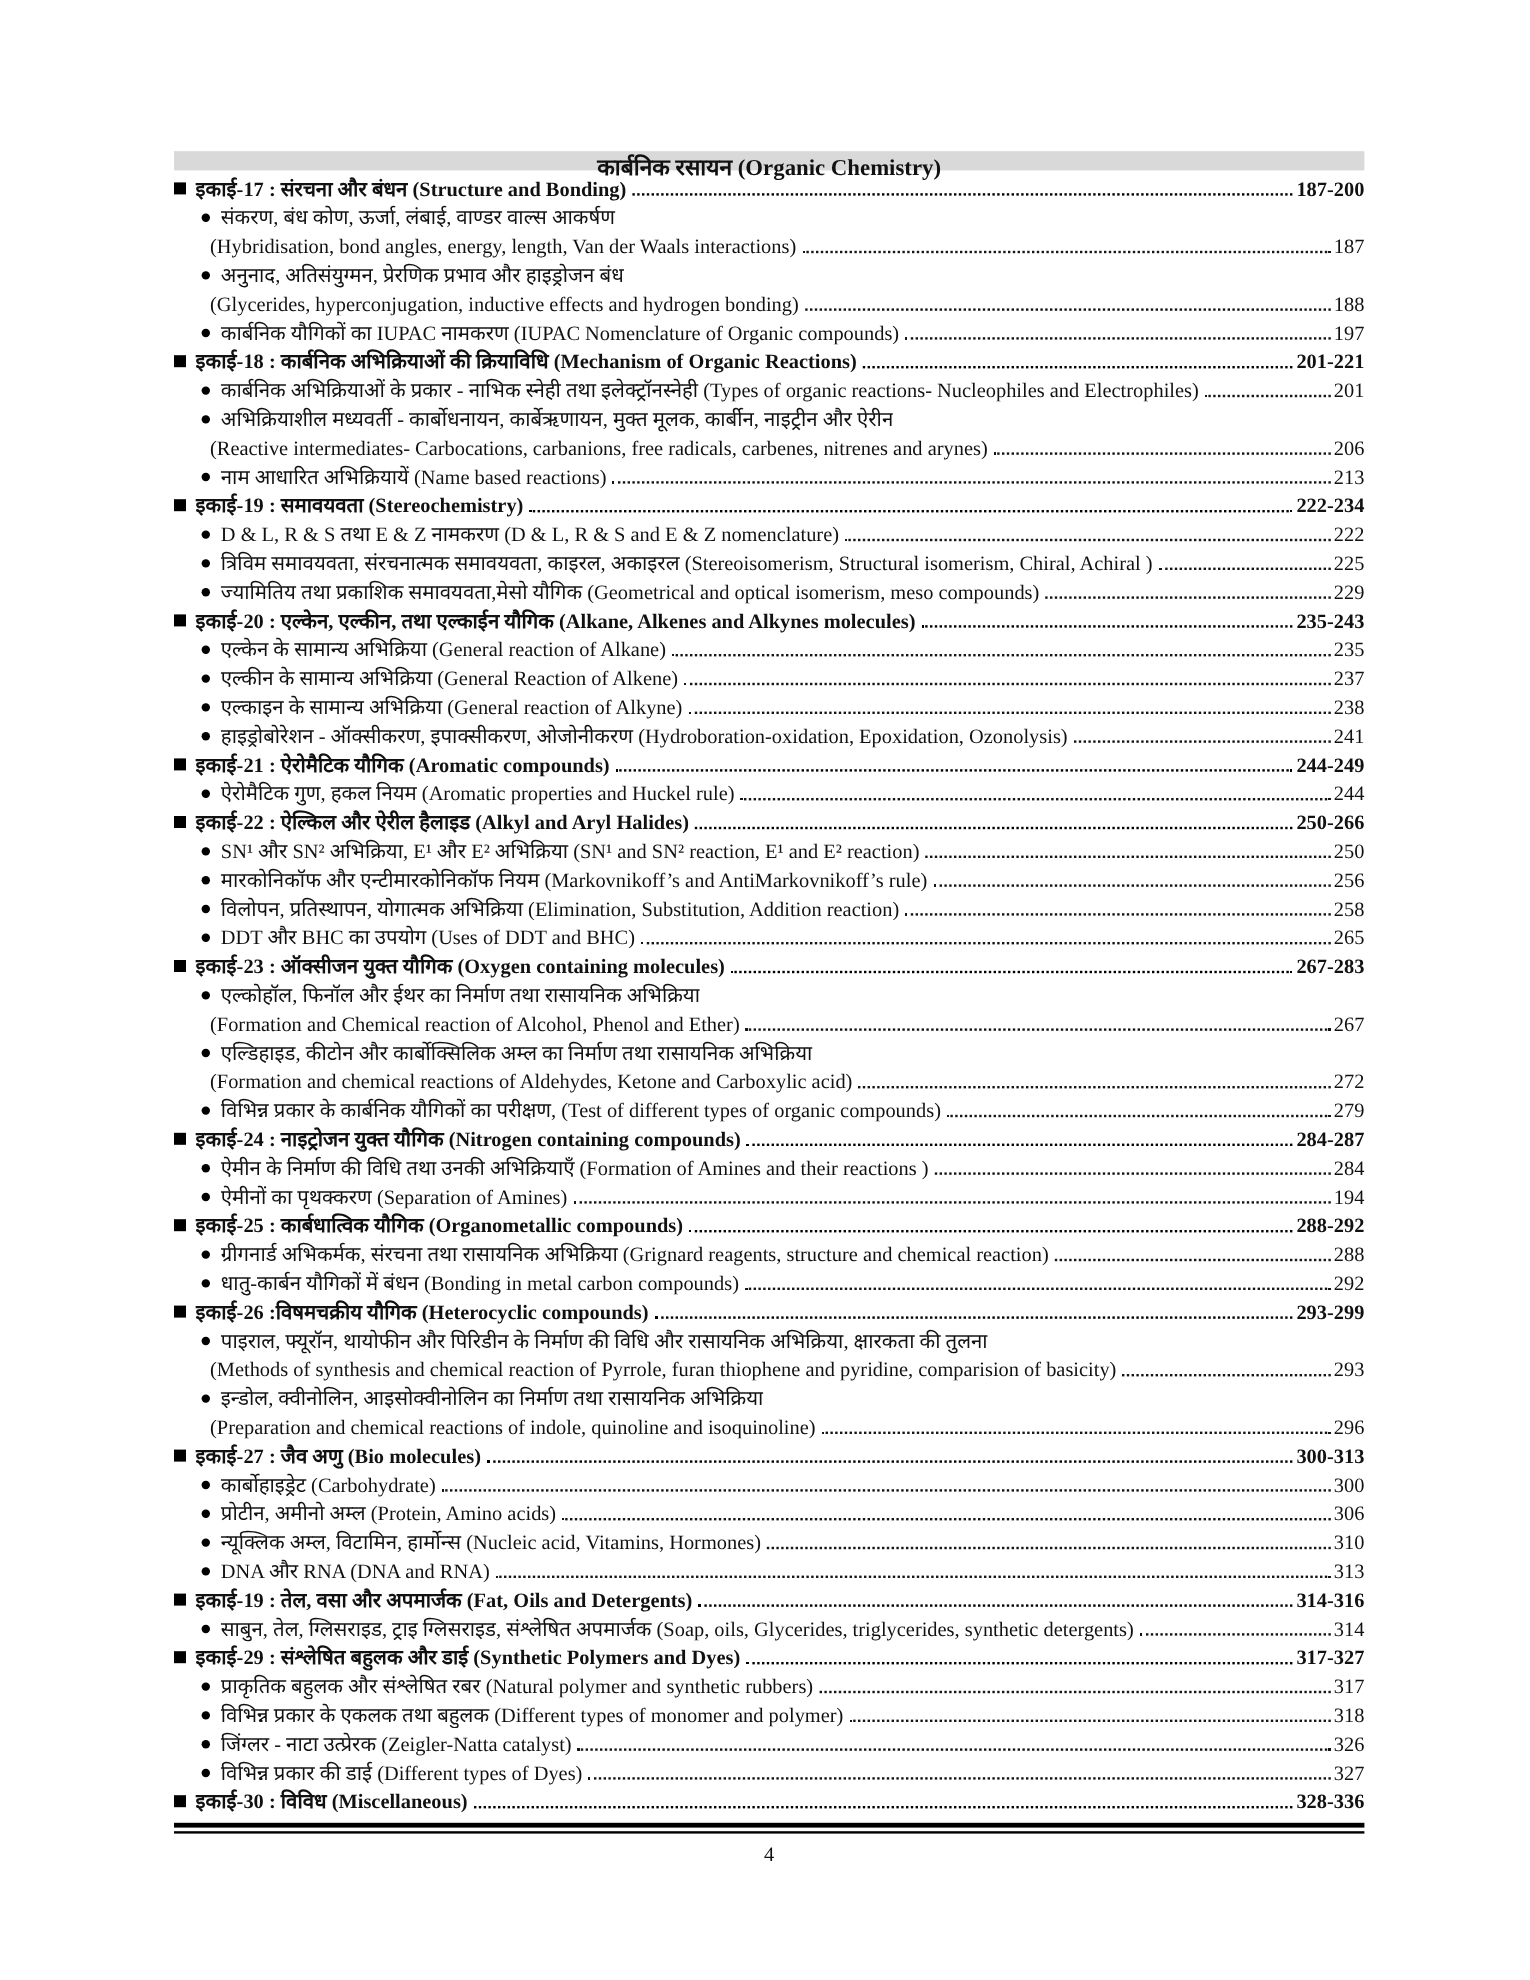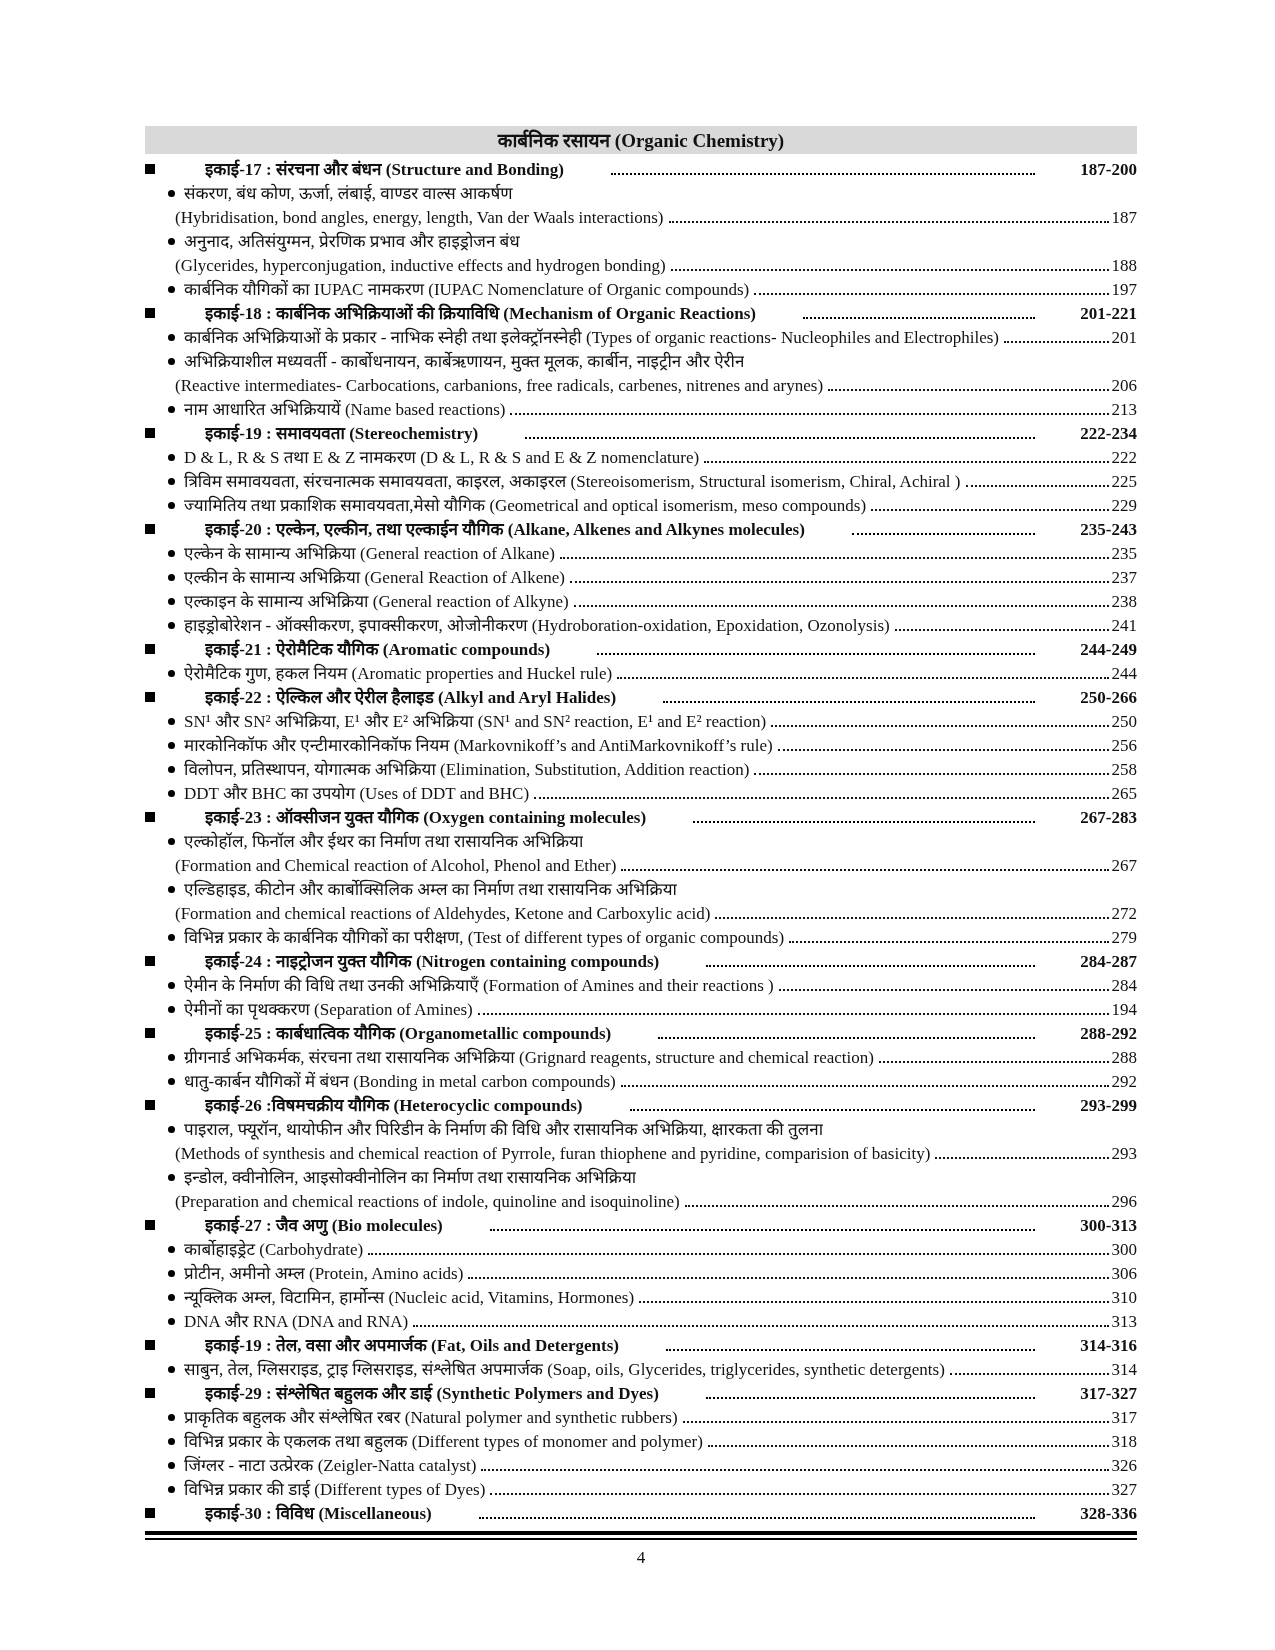--- a/index.html
+++ b/index.html
@@ -4,26 +4,26 @@
 <style>
   html,body { margin:0; padding:0; }
   body {
     width:1275px; height:1650px; background:#ffffff;
     font-family:"Liberation Serif","DejaVu Sans",serif;
     color:#111111;
     position:relative;
   }
   .content { position:absolute; left:145px; top:126px; width:992px; }
   .header-bar {
-    background:#d9d9d9; height:28px;
-    display:flex; align-items:center; justify-content:center;
+    background:#d9d9d9; height:16px;
+    display:flex; align-items:flex-start; justify-content:center;
     font-weight:bold; font-size:19px; margin-bottom:2px;
   }
   .row { display:flex; align-items:flex-end; height:24px; }
-  .unit-row { font-weight:bold; font-size:17px;gap:42px; }
+  .unit-row { font-weight:bold; font-size:17px; }
   .topic-row, .cont-row { font-size:17px; }
   .topic-row { padding-left:23px; }
   .cont-row  { padding-left:30px; }
   .sq   { width:10px; height:10px; background:#000; flex:0 0 auto; margin:0 8px 6px 0; }
   .dotb { width:7px; height:7px; border-radius:50%; background:#000; flex:0 0 auto; margin:0 9px 7px 0; }
   .dots { flex:1 1 auto; min-width:0; border-bottom:2px dotted #161616; margin:0 3px 5px 5px; }
   .unit-row .dots { border-bottom:2.5px dotted #000; }
   .txt  { white-space:nowrap; flex:0 1 auto; min-width:0; overflow:hidden; }
   .pg   { flex:0 0 auto; white-space:nowrap; }
   .unit-row .pg { font-weight:bold; }

